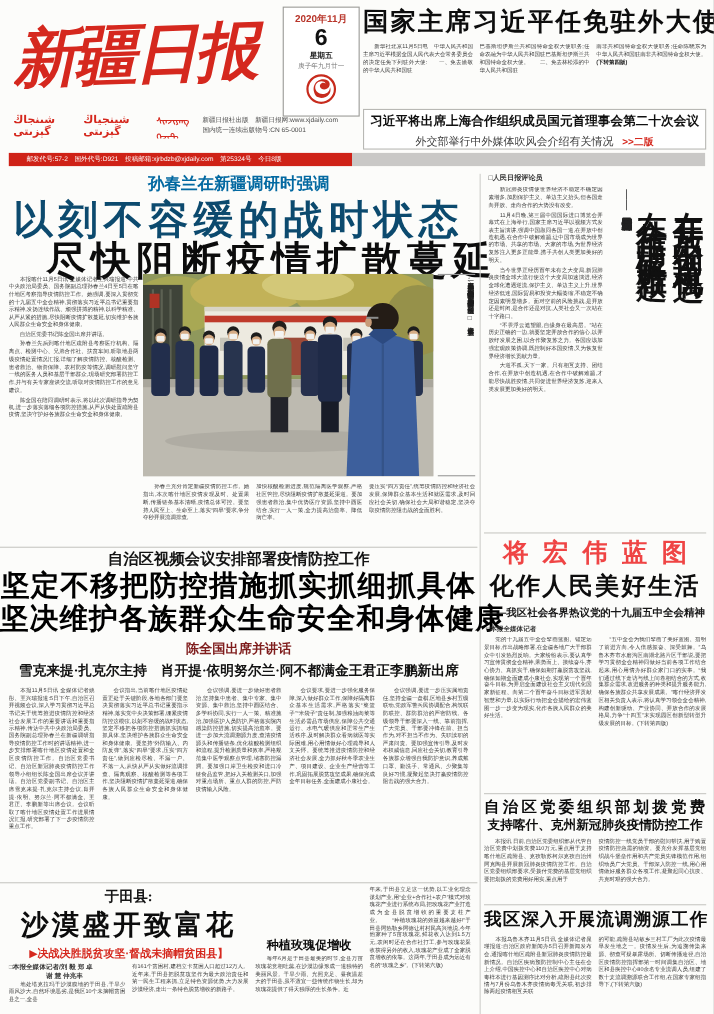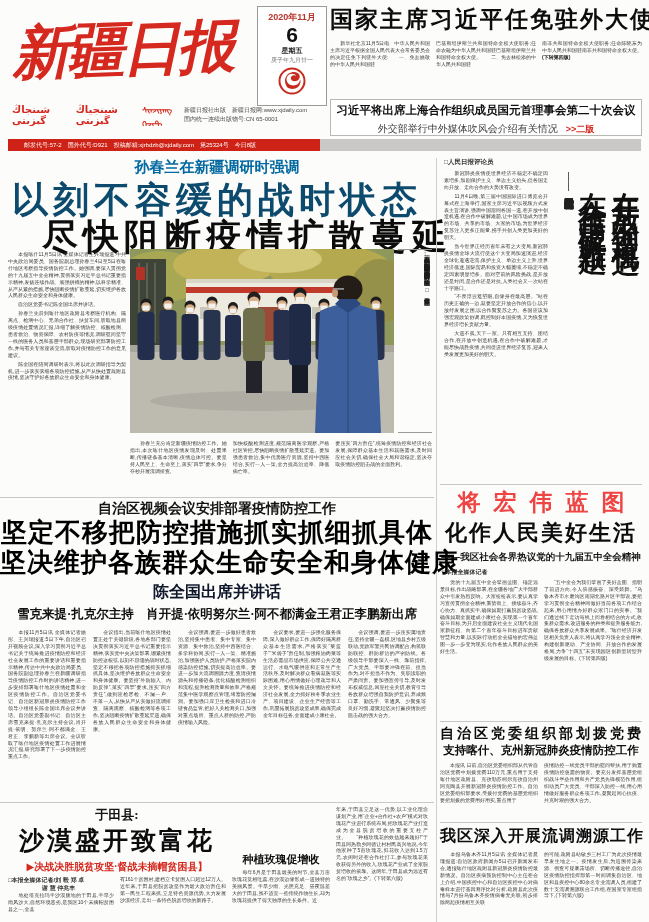--- a/index.html
+++ b/index.html
@@ -65,21 +65,21 @@
   .vbig{font-size:28px;font-weight:900;letter-spacing:8px;line-height:33px;color:#101010;
         font-family:"Liberation Sans","DejaVu Sans",sans-serif;}
   .vsub{font-size:9.5px;font-weight:bold;line-height:14px;color:#222;
         font-family:"Liberation Serif","DejaVu Serif",serif;margin-top:2px;}
 
   
   .meeting{left:0;top:500px;width:434px;}
   .meeting .kick{font-size:14px;font-weight:900;text-align:center;color:#141414;}
   .meeting .h{font-size:26px;font-weight:900;letter-spacing:1px;text-align:center;color:#000;
       font-family:"Liberation Serif","DejaVu Serif",serif;white-space:nowrap;line-height:30px;}
-  .meeting .s1{font-size:16px;font-weight:900;text-align:center;color:#0f172a;margin-top:4px;}
+  .meeting .s1{font-size:12px;font-weight:900;text-align:center;color:#7f1d1d;margin-top:4px;}
   .meeting .s2{font-size:12.5px;font-weight:900;text-align:center;color:#111;margin-top:3px;
       font-family:"Liberation Serif","DejaVu Serif",serif;white-space:nowrap;}
   .meeting .cols{display:flex;gap:7px;margin:6px 8px 0 8px;height:182px;}
 
   
   .blueprint{left:440px;top:487px;width:202px;}
   .blueprint .h1{font-size:23px;font-weight:900;letter-spacing:13px;text-align:center;color:#ef4444;white-space:nowrap;padding-left:13px;}
   .blueprint .h2{font-size:22px;font-weight:900;letter-spacing:2px;text-align:center;color:#0d0d0d;white-space:nowrap;}
   .blueprint .sub{font-size:9.5px;font-weight:bold;text-align:center;color:#161616;margin-top:3px;white-space:nowrap;}
   .blueprint .by{font-size:6px;font-weight:bold;color:#333;margin:4px 0 2px 2px;}

